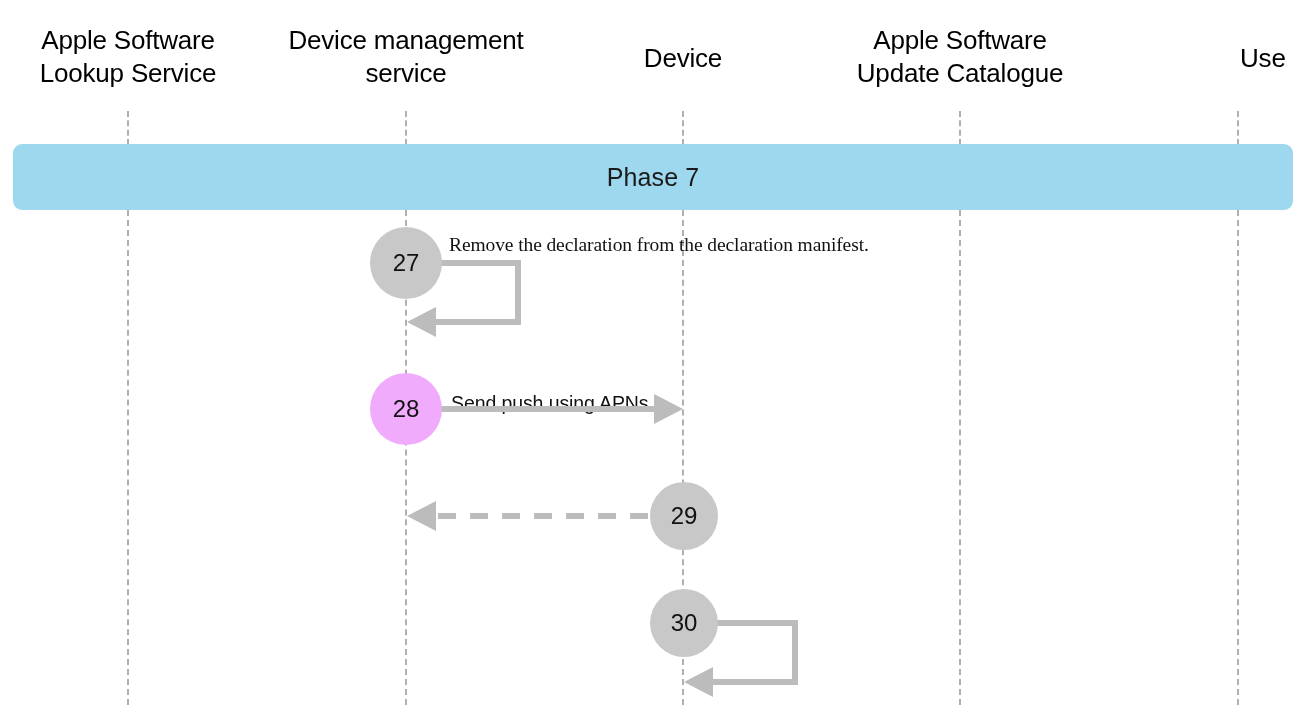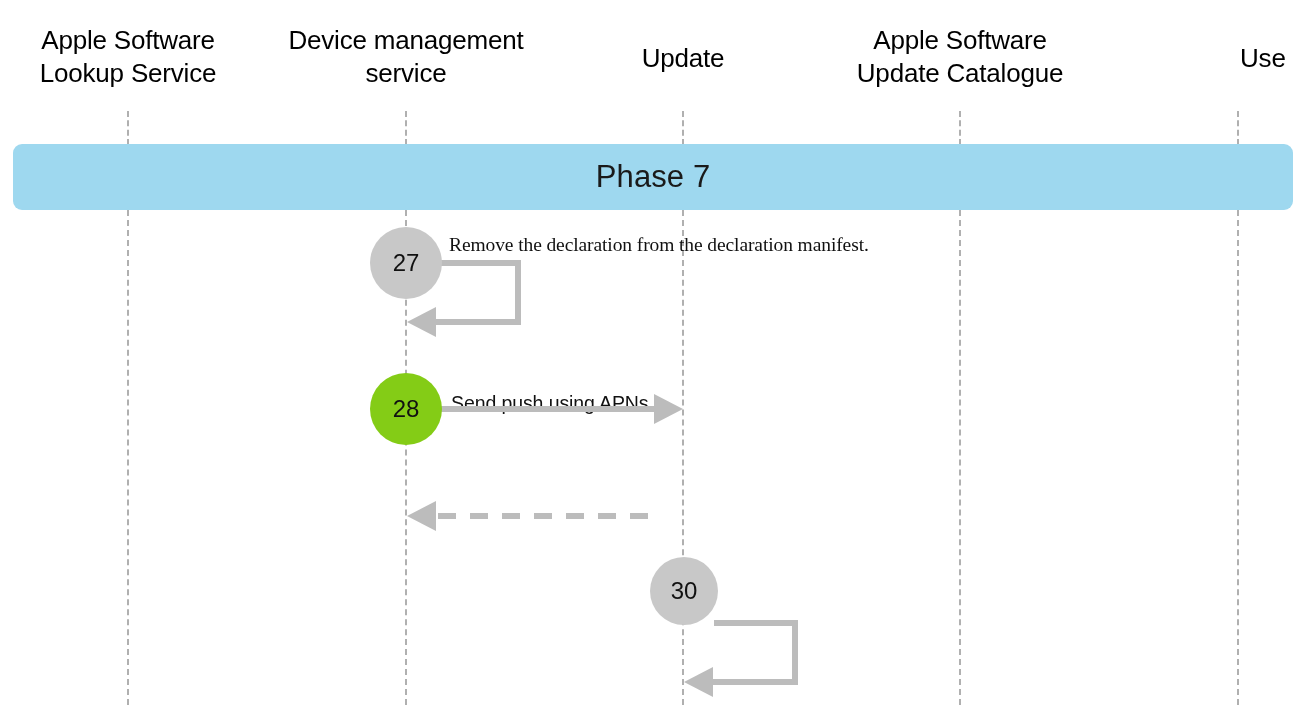--- a/index.html
+++ b/index.html
@@ -39,21 +39,21 @@
   }
   
   .phase-banner {
     position: absolute;
     border-radius: 9px;
     display: flex;
     align-items: center;
     justify-content: center;
   }
   .phase-banner-label {
-    font-size: 31px;
+    font-size: 25px;
     color: #1a1a1a;
     letter-spacing: 0.1px;
   }
   
   .step-circle {
     position: absolute;
     border-radius: 50%;
     display: flex;
     align-items: center;
     justify-content: center;
@@ -83,21 +83,21 @@
 </style>
 </head>
 <body>
 
 <div id="canvas">
 
   <div class="participant" style="left:128px; top:24px; width:260px;">Apple Software
 Lookup Service</div>
   <div class="participant" style="left:406px; top:24px; width:300px;">Device management
 service</div>
-  <div class="participant" style="left:683px; top:42px; width:240px;">Update</div>
+  <div class="participant" style="left:683px; top:42px; width:240px;">Device</div>
   <div class="participant" style="left:960px; top:24px; width:300px;">Apple Software
 Update Catalogue</div>
   <div class="participant" style="left:1240px; top:42px; width:120px; text-align:left; transform:none;">Use</div>
 
   <div class="lifeline" style="left:127px; top:111px; height:34px;"></div>
   <div class="lifeline" style="left:405px; top:111px; height:34px;"></div>
   <div class="lifeline" style="left:682px; top:111px; height:34px;"></div>
   <div class="lifeline" style="left:959px; top:111px; height:34px;"></div>
   <div class="lifeline" style="left:1237px; top:111px; height:34px;"></div>
 
@@ -130,23 +130,26 @@
 
     <g>
       <path d="M 714 623 L 795 623 L 795 682 L 708 682" fill="none" stroke="#bcbcbc" stroke-width="6" stroke-linecap="butt" stroke-linejoin="miter"></path>
       <polygon points="684,682 713,667 713,697" fill="#bcbcbc"></polygon>
     </g>
   </svg>
 
   <div class="step-circle" style="left:370px; top:227px; width:72px; height:72px; background:#c8c8c8;">
     <span>27</span>
   </div>
-  <div class="step-circle" style="left:370px; top:373px; width:72px; height:72px; background:#84cc16;">
+  <div class="step-circle" style="left:370px; top:373px; width:72px; height:72px; background:#f0abfc;">
     <span>28</span>
   </div>
-  <div class="step-circle" style="left:650px; top:557px; width:68px; height:68px; background:#c8c8c8;">
+  <div class="step-circle" style="left:650px; top:482px; width:68px; height:68px; background:#c8c8c8;">
+    <span>29</span>
+  </div>
+  <div class="step-circle" style="left:650px; top:589px; width:68px; height:68px; background:#c8c8c8;">
     <span>30</span>
   </div>
 
   <div class="msg-label" style="left:449px; top:233px;font-family:Liberation Serif, serif;">Remove the declaration from the declaration manifest.</div>
   <div class="msg-label" style="left:451px; top:392px;">Send push using APNs.</div>
 
 </div>
 
 </body></html>

